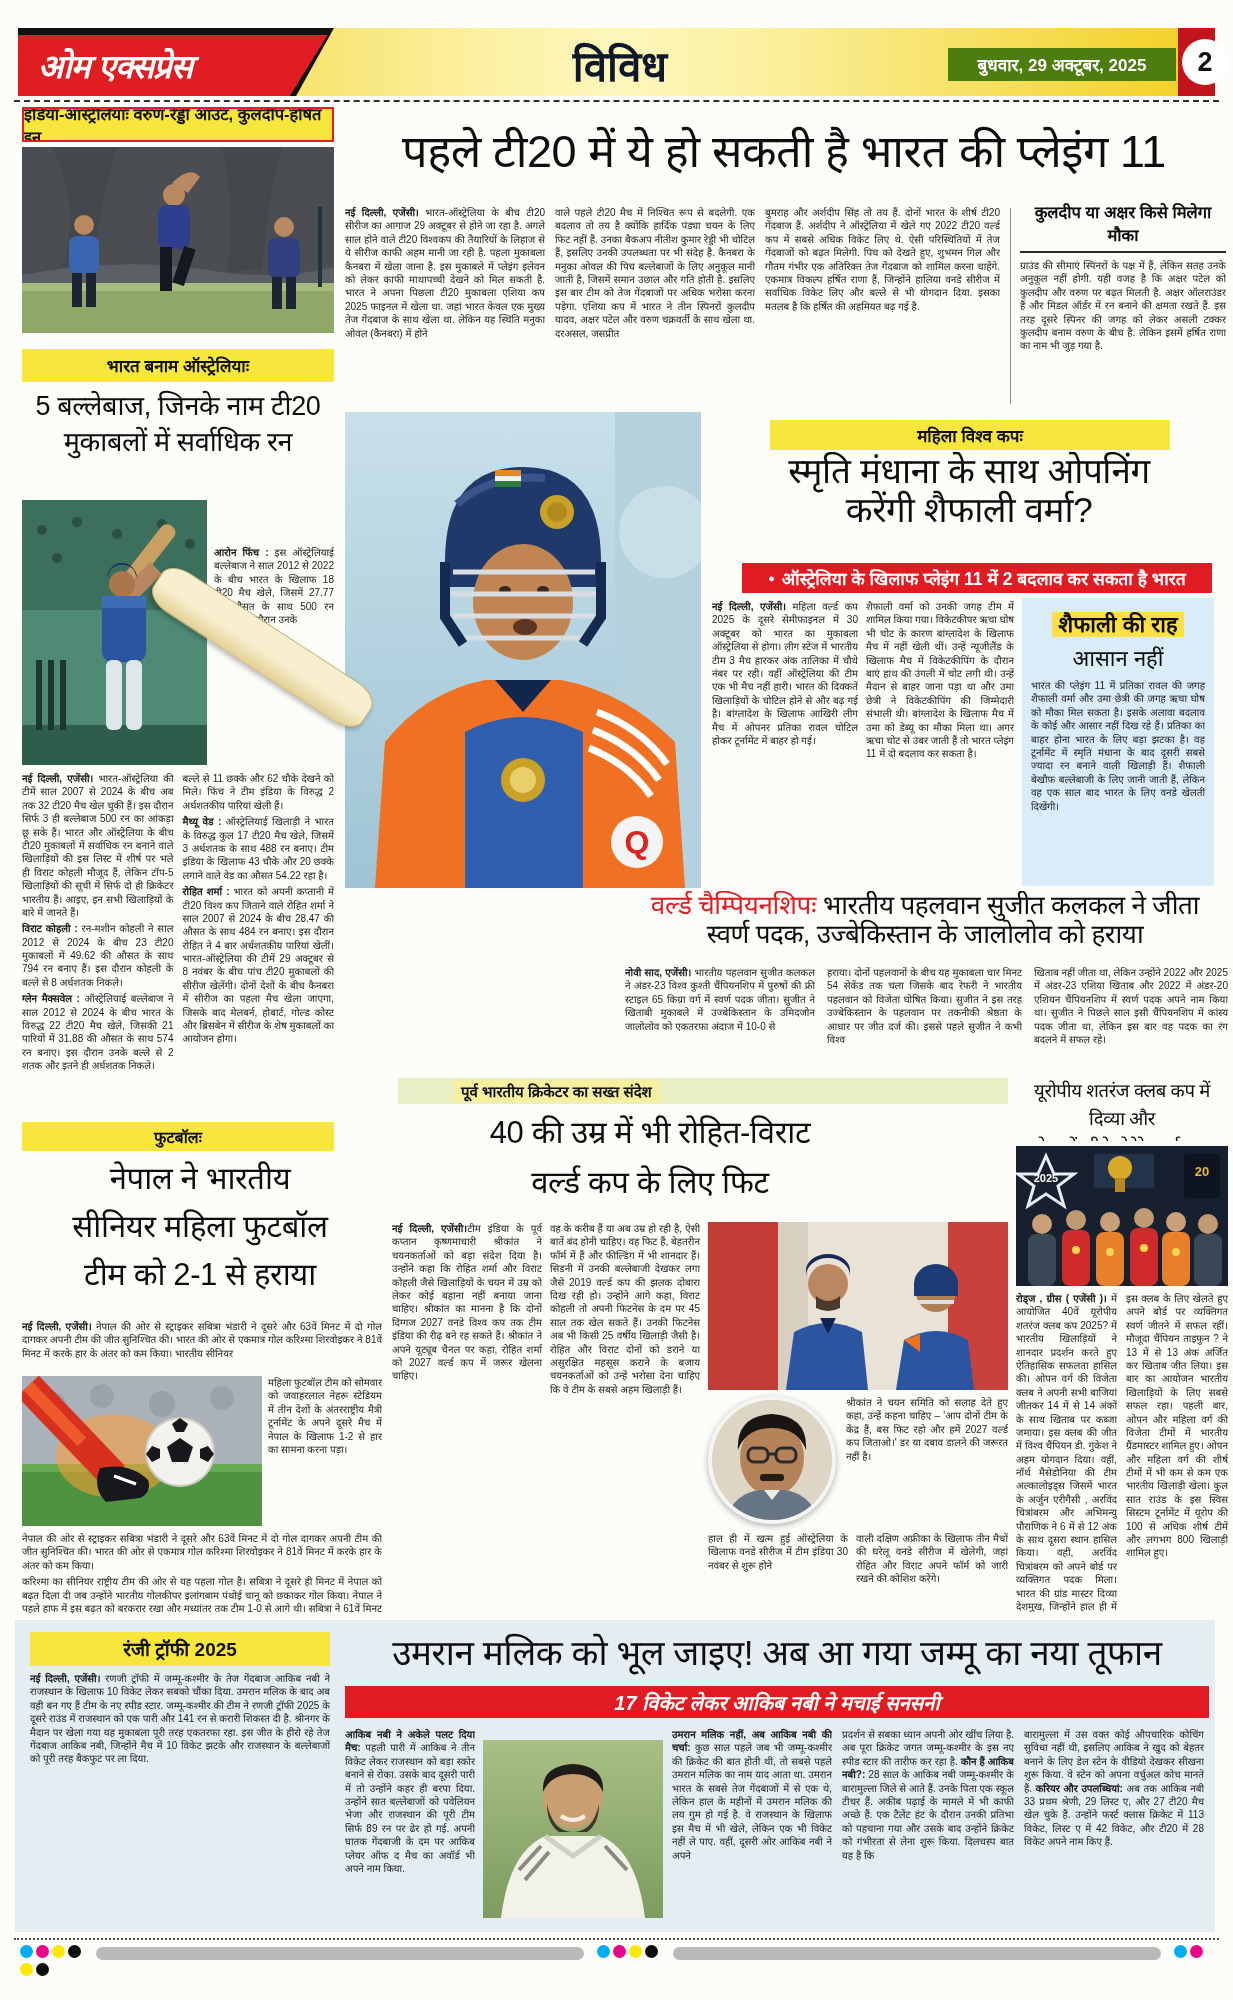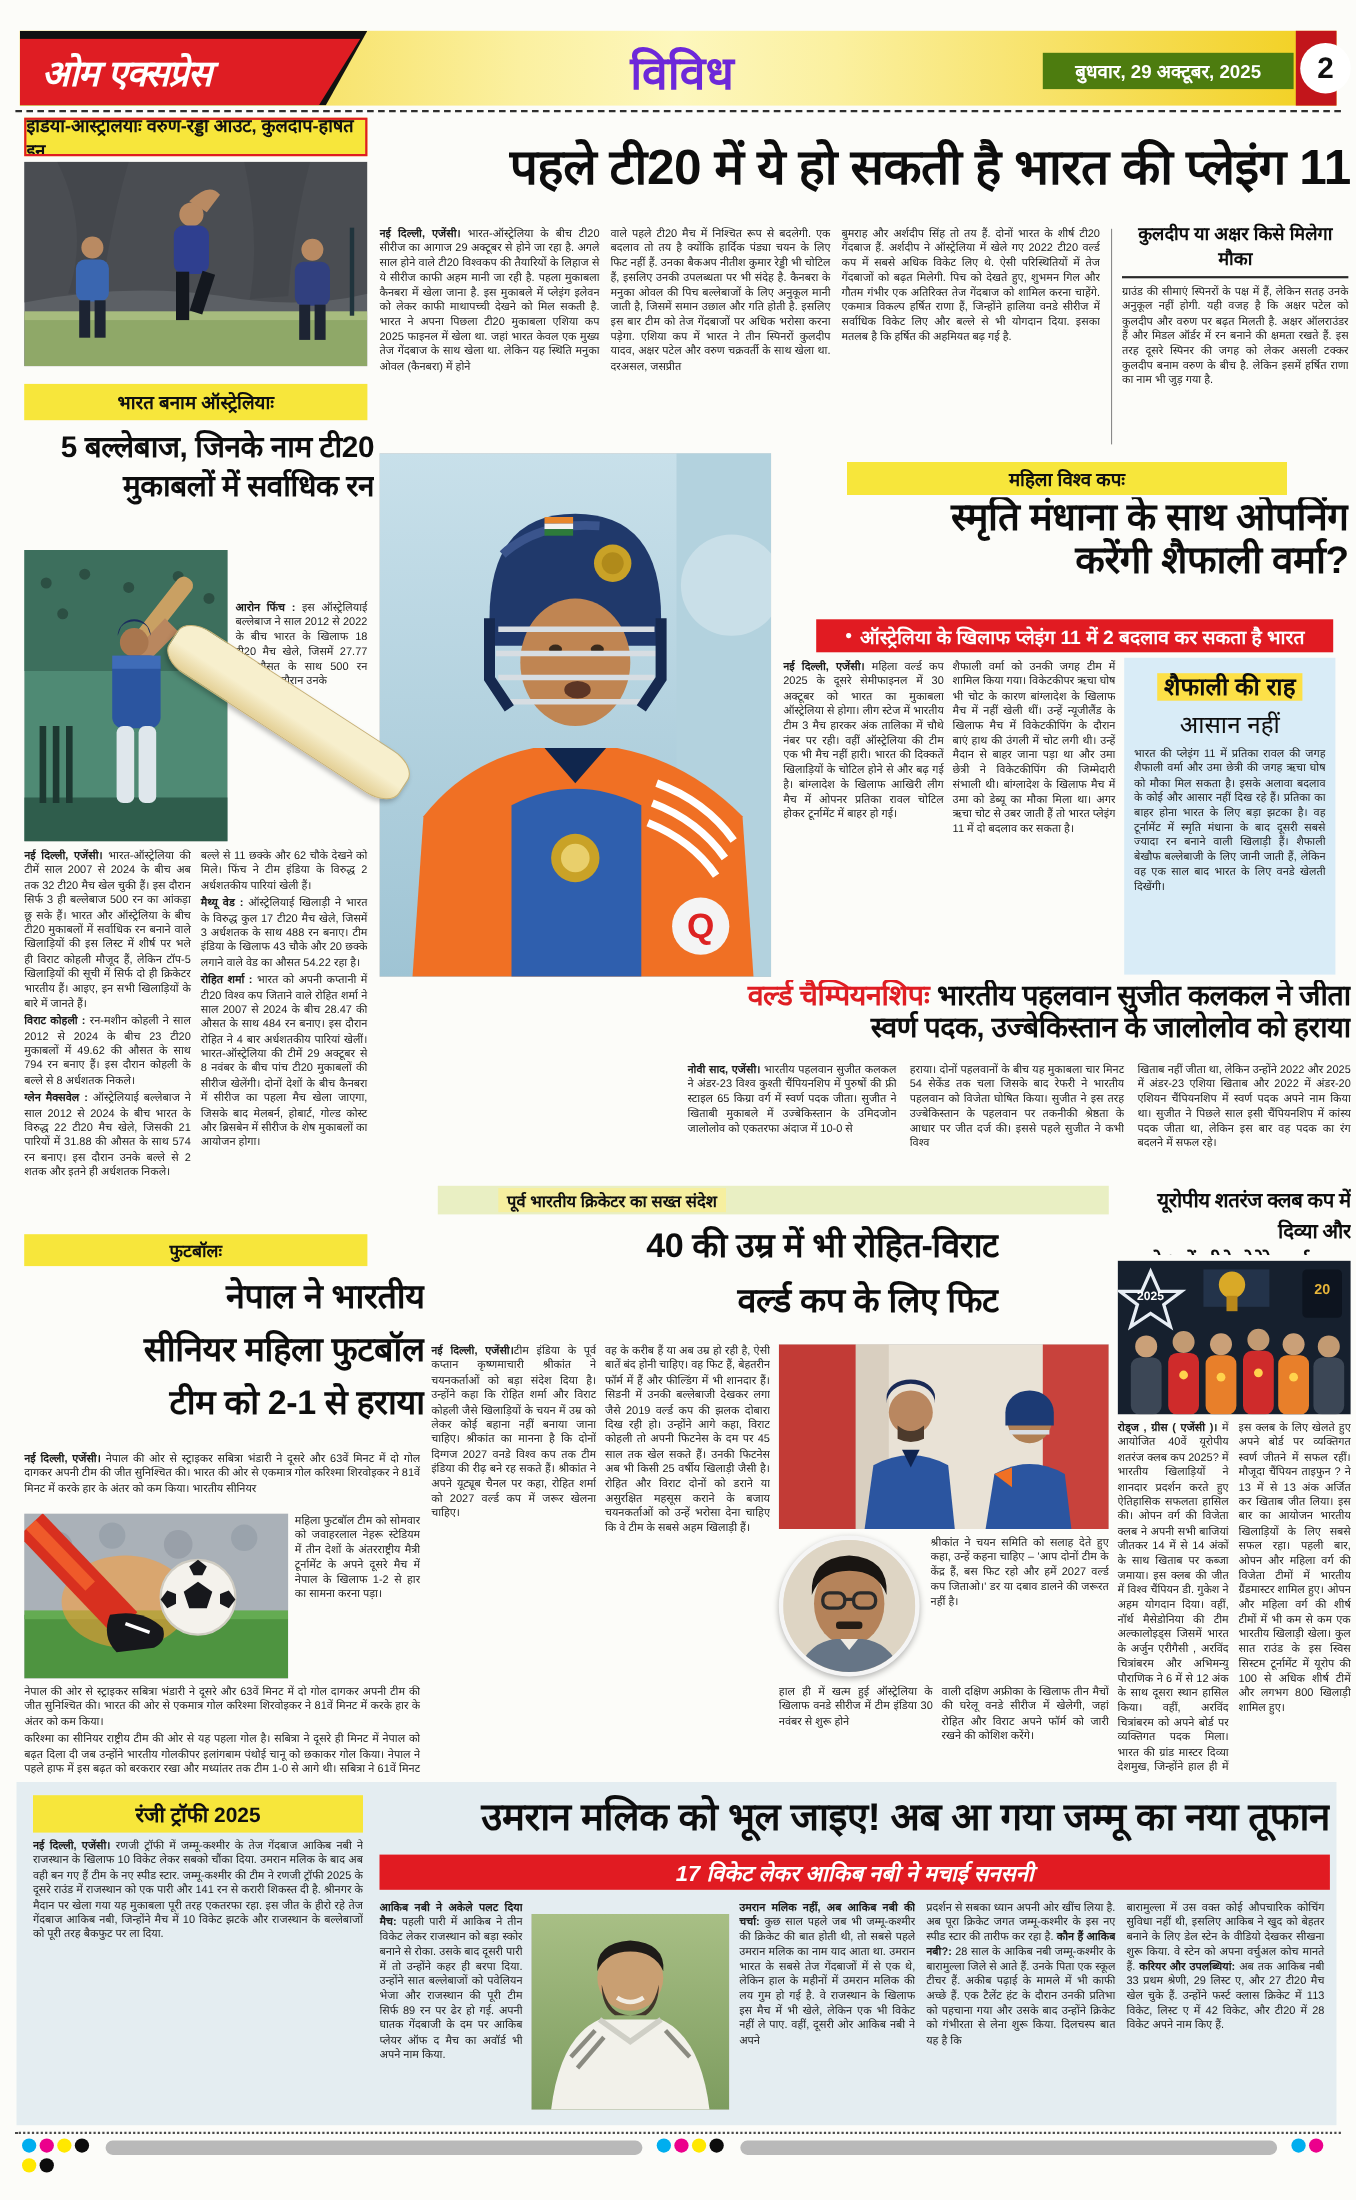--- a/index.html
+++ b/index.html
@@ -4,21 +4,21 @@
 <style>
   *{margin:0;padding:0;box-sizing:border-box}
   html,body{background:#9a9a9a}
   .page{position:relative;width:1233px;height:2000px;margin:0 auto;background:#fcfcf9;
         font-family:"Liberation Sans","DejaVu Sans",sans-serif;overflow:hidden}
   .abs{position:absolute}
   .bt{font-size:10px;line-height:1.34;text-align:justify;color:#1c1c1c;overflow:hidden}
   .bt b{font-weight:bold}
   .bt p{margin-bottom:3px}
   .kicker{background:#f7e63b;color:#101010;font-weight:bold;display:flex;align-items:center;justify-content:center;overflow:hidden}
-  .hl{font-weight:bold;color:#0d0d0d;text-align:right;line-height:1.1;letter-spacing:-0.4px;overflow:hidden}
+  .hl{font-weight:normal;color:#0d0d0d;text-align:center;line-height:1.1;letter-spacing:-0.4px;overflow:hidden}
   .redstrip{background:#e11b22;color:#fff;font-weight:bold;font-style:italic;display:flex;align-items:center;justify-content:center;overflow:hidden}
   .photo{overflow:hidden;background:#ccc}
   .vrule{width:1px;background:#8a8a8a}
   .dashline{border-top:2.5px dashed #2e2e2e}
   .dotline{border-top:2px dotted #4a4a4a}
   .regbar{background:#b9b9b9;border-radius:8px;height:13px}
   .dot{width:13px;height:13px;border-radius:50%;display:inline-block;margin-right:3px}
   .subhead-rule{border-bottom:2px solid #2b2b2b}
 </style>
 </head>
@@ -26,21 +26,21 @@
 
 <div class="page">
 
   <div class="abs" style="left:18px;top:28px;width:1197px;height:68px;background:linear-gradient(90deg,#f2cf1d 0%,#fbf0a0 38%,#fdf7bd 50%,#fbf0a0 62%,#f2cf1d 100%);"></div>
   <div class="abs" style="left:1178px;top:28px;width:37px;height:68px;background:#c2151b;"></div>
   <div class="abs" style="left:18px;top:28px;width:316px;height:68px;background:#111;clip-path:polygon(0 0,100% 0,88% 100%,0 100%);">
     <div class="abs" style="left:0;top:7px;width:316px;height:61px;background:#df1d23;clip-path:polygon(0 0,98% 0,86% 100%,0 100%);display:flex;align-items:center;">
       <span style="color:#fff;font-weight:bold;font-size:33px;font-style:italic;padding-left:20px;letter-spacing:-1px;">ओम एक्सप्रेस</span>
     </div>
   </div>
-  <div class="abs" style="left:480px;top:36px;width:280px;text-align:center;font-size:42px;font-weight:bold;color:#6d28d9;">विविध</div>
+  <div class="abs" style="left:480px;top:36px;width:280px;text-align:center;font-size:42px;font-weight:bold;color:#0f172a;">विविध</div>
   <div class="abs" style="left:948px;top:48px;width:228px;height:33px;background:#4d7c0f;display:flex;align-items:center;justify-content:center;">
     <span style="color:#fff;font-weight:bold;font-size:17px;">बुधवार, 29 अक्टूबर, 2025</span>
   </div>
   <div class="abs" style="left:1182px;top:39px;width:46px;height:46px;border-radius:50%;background:#fff;display:flex;align-items:center;justify-content:center;">
     <span style="font-size:27px;font-weight:bold;color:#111;">2</span>
   </div>
   <div class="abs dashline" style="left:14px;top:100px;width:1205px;"></div>
 
   <div class="abs kicker" style="left:22px;top:107px;width:312px;height:35px;border:2px solid #df1d23;font-size:16.5px;">
     <span>इंडिया-ऑस्ट्रेलियाः  वरुण-रेड्डी आउट, कुलदीप-हर्षित इन</span>

